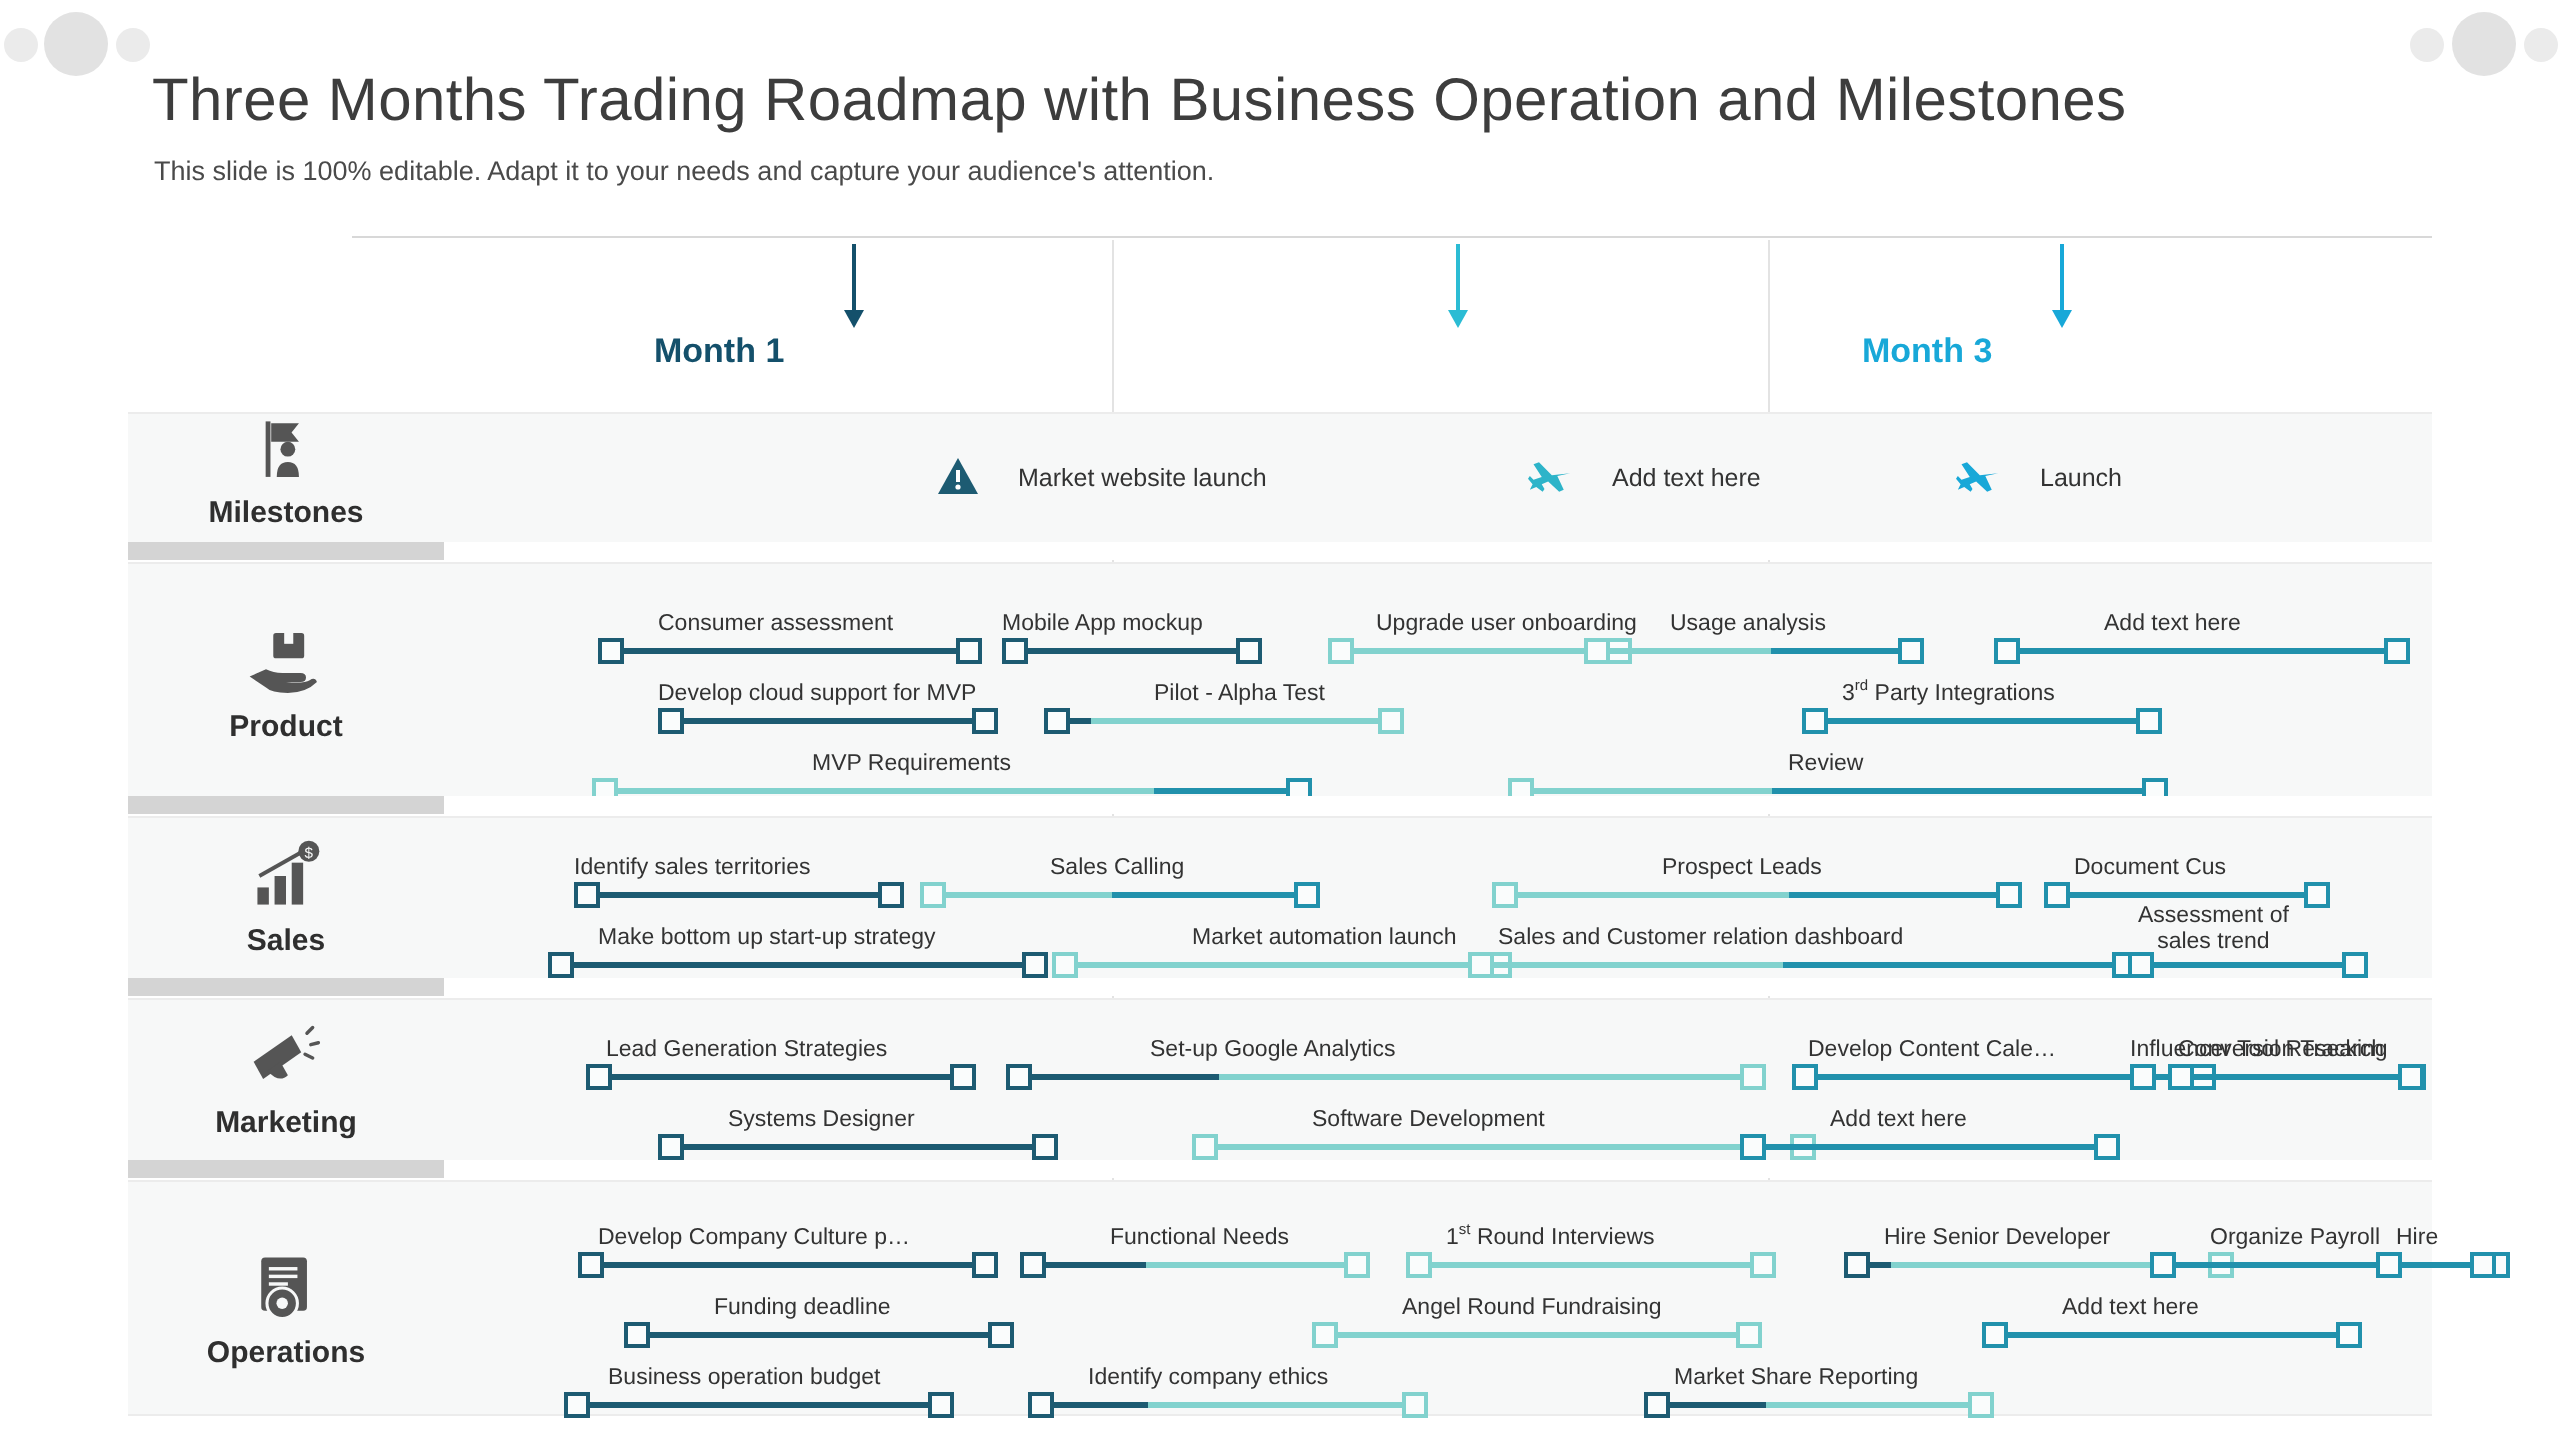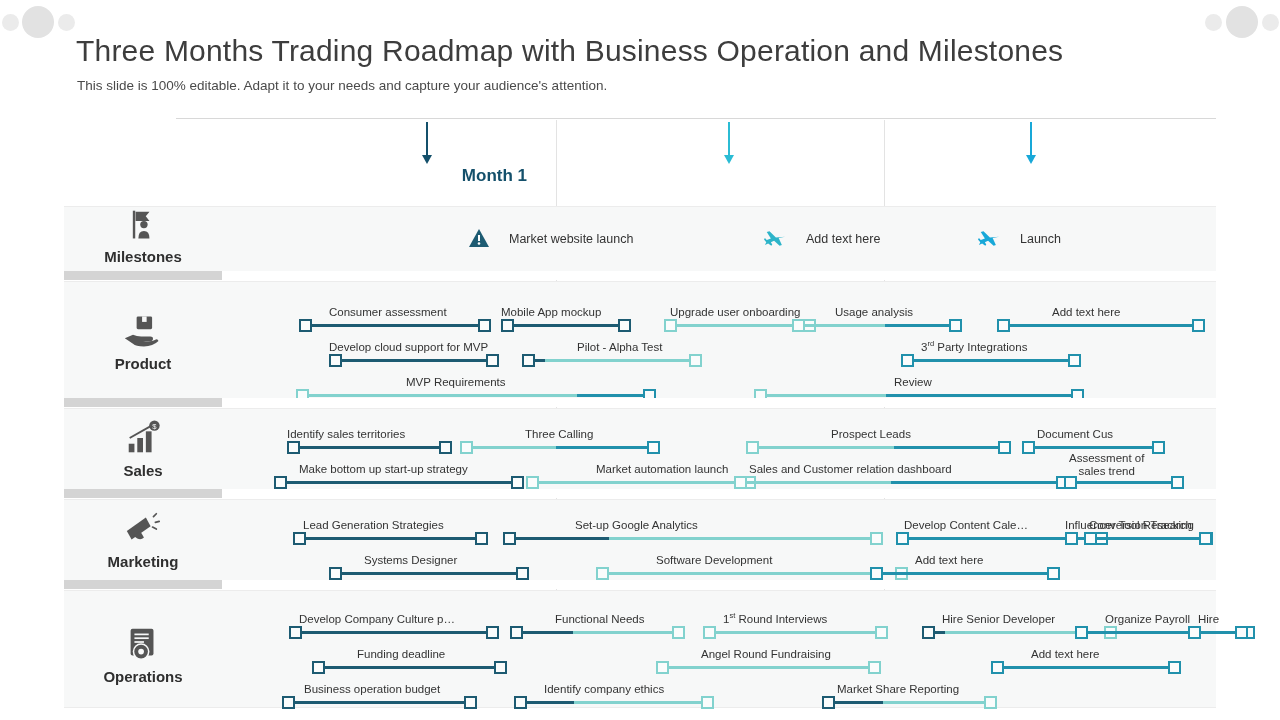--- a/index.html
+++ b/index.html
@@ -19,21 +19,21 @@
   }
   #subtitle{
     position:absolute;left:77px;top:78px;width:1100px;
     font-size:13.5px;color:#4a4a4a;
   }
   
   #board{position:absolute;left:64px;top:118px;width:1152px;height:578px;}
   #toprule{position:absolute;left:112px;top:0;width:1040px;height:1px;background:#d8d8d8;}
   .vline{position:absolute;top:2px;height:576px;width:1px;background:#e3e3e3;}
   
-  .month{position:absolute;top:48px;width:200px;text-align:right;
+  .month{position:absolute;top:48px;width:200px;text-align:left;
          font-size:17px;font-weight:bold;}
   .arrow{position:absolute;top:4px;width:2px;height:34px;}
   .arrow:after{content:"";position:absolute;left:-4px;bottom:-8px;
      border-left:5px solid transparent;border-right:5px solid transparent;
      border-top:9px solid currentColor;}
   
   .row{position:absolute;left:0;width:1152px;background:#f7f8f8;
        border-top:1px solid #ececec;border-bottom:1px solid #ececec;}
   .gapband{position:absolute;left:0;width:1152px;height:9px;background:#ffffff;}
   .gapband:before{content:"";position:absolute;left:0;top:0;width:158px;height:9px;background:#d4d4d4;}
@@ -70,20 +70,21 @@
 
 <div id="board">
   <div id="toprule"></div>
   <div class="vline" style="left:492px;"></div>
   <div class="vline" style="left:820px;"></div>
 
   <div class="arrow" style="left:362px;background:#14506b;color:#14506b;"></div>
   <div class="arrow" style="left:664px;background:#2bbcd4;color:#2bbcd4;"></div>
   <div class="arrow" style="left:966px;background:#18a8d8;color:#18a8d8;"></div>
   <div class="month" style="left:263px;color:#14506b;">Month 1</div>
+  <div class="month" style="left:867px;color:#18a8d8;">Month 3</div>
 
   <div class="row" style="top:88px;height:64px;">
     <div class="rowlabel">
       <svg class="ricon" viewBox="0 0 40 40">
         <rect x="9" y="4" width="2.6" height="30" fill="#555"></rect>
         <path d="M12 5 h15 l-4 5 l4 5 h-15 z" fill="#555"></path>
         <circle cx="21" cy="19" r="4" fill="#555"></circle>
         <path d="M15 34 q0-8 6-8 q6 0 6 8 z" fill="#555"></path>
       </svg>
       <div class="lbl">Milestones</div>
@@ -127,21 +128,21 @@
           <span class="blabel" style="left: 30px;">Consumer assessment</span>
         </div>
         <div class="bar" style="left: 437px; top: 42px; width: 130px; background: rgb(29, 91, 114);">
           <span class="cap l" style="color: rgb(29, 91, 114);"></span>
           <span class="cap r" style="color: rgb(29, 91, 114);"></span>
           <span class="blabel" style="left: 0px;">Mobile App mockup</span>
         </div>
         <div class="bar" style="left: 600px; top: 42px; width: 152px; background: rgb(130, 210, 206);">
           <span class="cap l" style="color: rgb(130, 210, 206);"></span>
           <span class="cap r" style="color: rgb(130, 210, 206);"></span>
-          <span class="blabel" style="left: 6px;">Upgrade user onboarding</span>
+          <span class="blabel" style="left: 24px;">Upgrade user onboarding</span>
         </div>
         <div class="bar" style="left: 728px; top: 42px; width: 170px; background: linear-gradient(to right, rgb(130, 210, 206) 0px, rgb(130, 210, 206) 55%, rgb(33, 145, 172) 55%, rgb(33, 145, 172) 100%);">
           <span class="cap l" style="color: rgb(130, 210, 206);"></span>
           <span class="cap r" style="color: rgb(33, 145, 172);"></span>
           <span class="blabel" style="left: 8px; padding-left: 35px;">Usage analysis</span>
         </div>
         <div class="bar" style="left: 933px; top: 42px; width: 208px; background: rgb(33, 145, 172);">
           <span class="cap l" style="color: rgb(33, 145, 172);"></span>
           <span class="cap r" style="color: rgb(33, 145, 172);"></span>
           <span class="blabel" style="left: 55px;">Add text here</span>
@@ -189,21 +190,21 @@
     </div>
     <div class="bars">
         <div class="bar" style="left: 223px; top: 37px; width: 165px; background: rgb(29, 91, 114);">
           <span class="cap l" style="color: rgb(29, 91, 114);"></span>
           <span class="cap r" style="color: rgb(29, 91, 114);"></span>
           <span class="blabel" style="left: 0px;">Identify sales territories</span>
         </div>
         <div class="bar" style="left: 396px; top: 37px; width: 200px; background: linear-gradient(to right, rgb(130, 210, 206) 0px, rgb(130, 210, 206) 48%, rgb(33, 145, 172) 48%, rgb(33, 145, 172) 100%);">
           <span class="cap l" style="color: rgb(130, 210, 206);"></span>
           <span class="cap r" style="color: rgb(33, 145, 172);"></span>
-          <span class="blabel" style="left: 65px;">Three Calling</span>
+          <span class="blabel" style="left: 65px;">Sales Calling</span>
         </div>
         <div class="bar" style="left: 682px; top: 37px; width: 265px; background: linear-gradient(to right, rgb(130, 210, 206) 0px, rgb(130, 210, 206) 56%, rgb(33, 145, 172) 56%, rgb(33, 145, 172) 100%);">
           <span class="cap l" style="color: rgb(130, 210, 206);"></span>
           <span class="cap r" style="color: rgb(33, 145, 172);"></span>
           <span class="blabel" style="left: 85px;">Prospect Leads</span>
         </div>
         <div class="bar" style="left: 958px; top: 37px; width: 143px; background: rgb(33, 145, 172);">
           <span class="cap l" style="color: rgb(33, 145, 172);"></span>
           <span class="cap r" style="color: rgb(33, 145, 172);"></span>
           <span class="blabel" style="left: 15px;">Document Cus</span>

